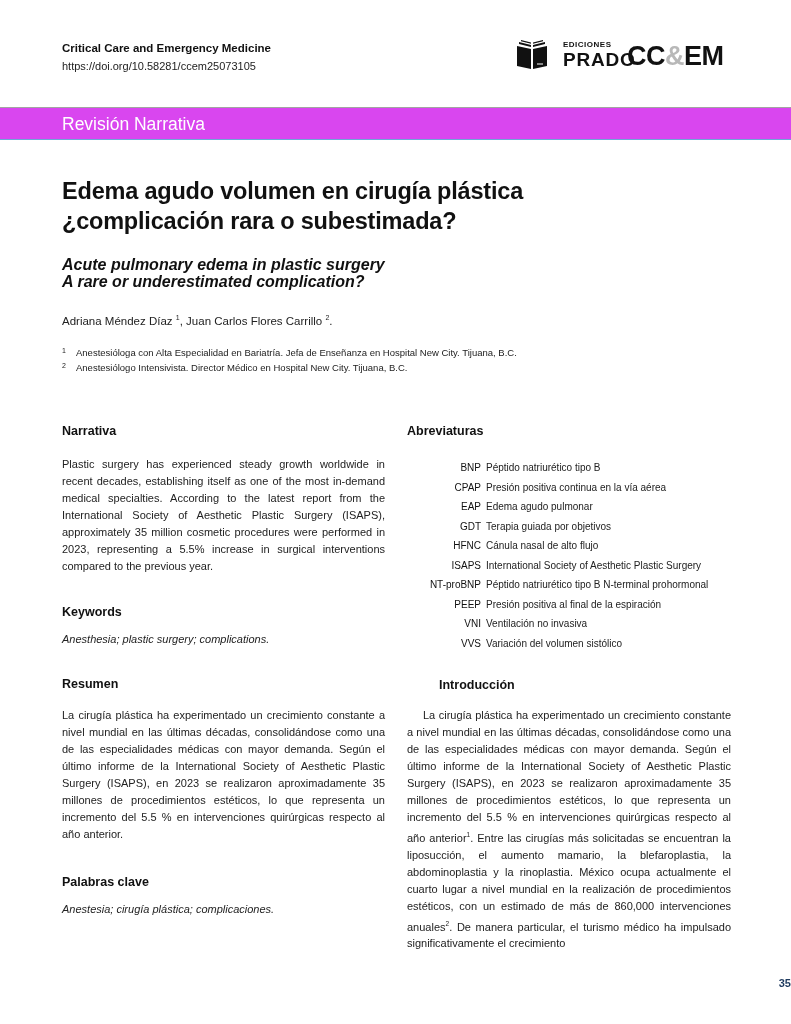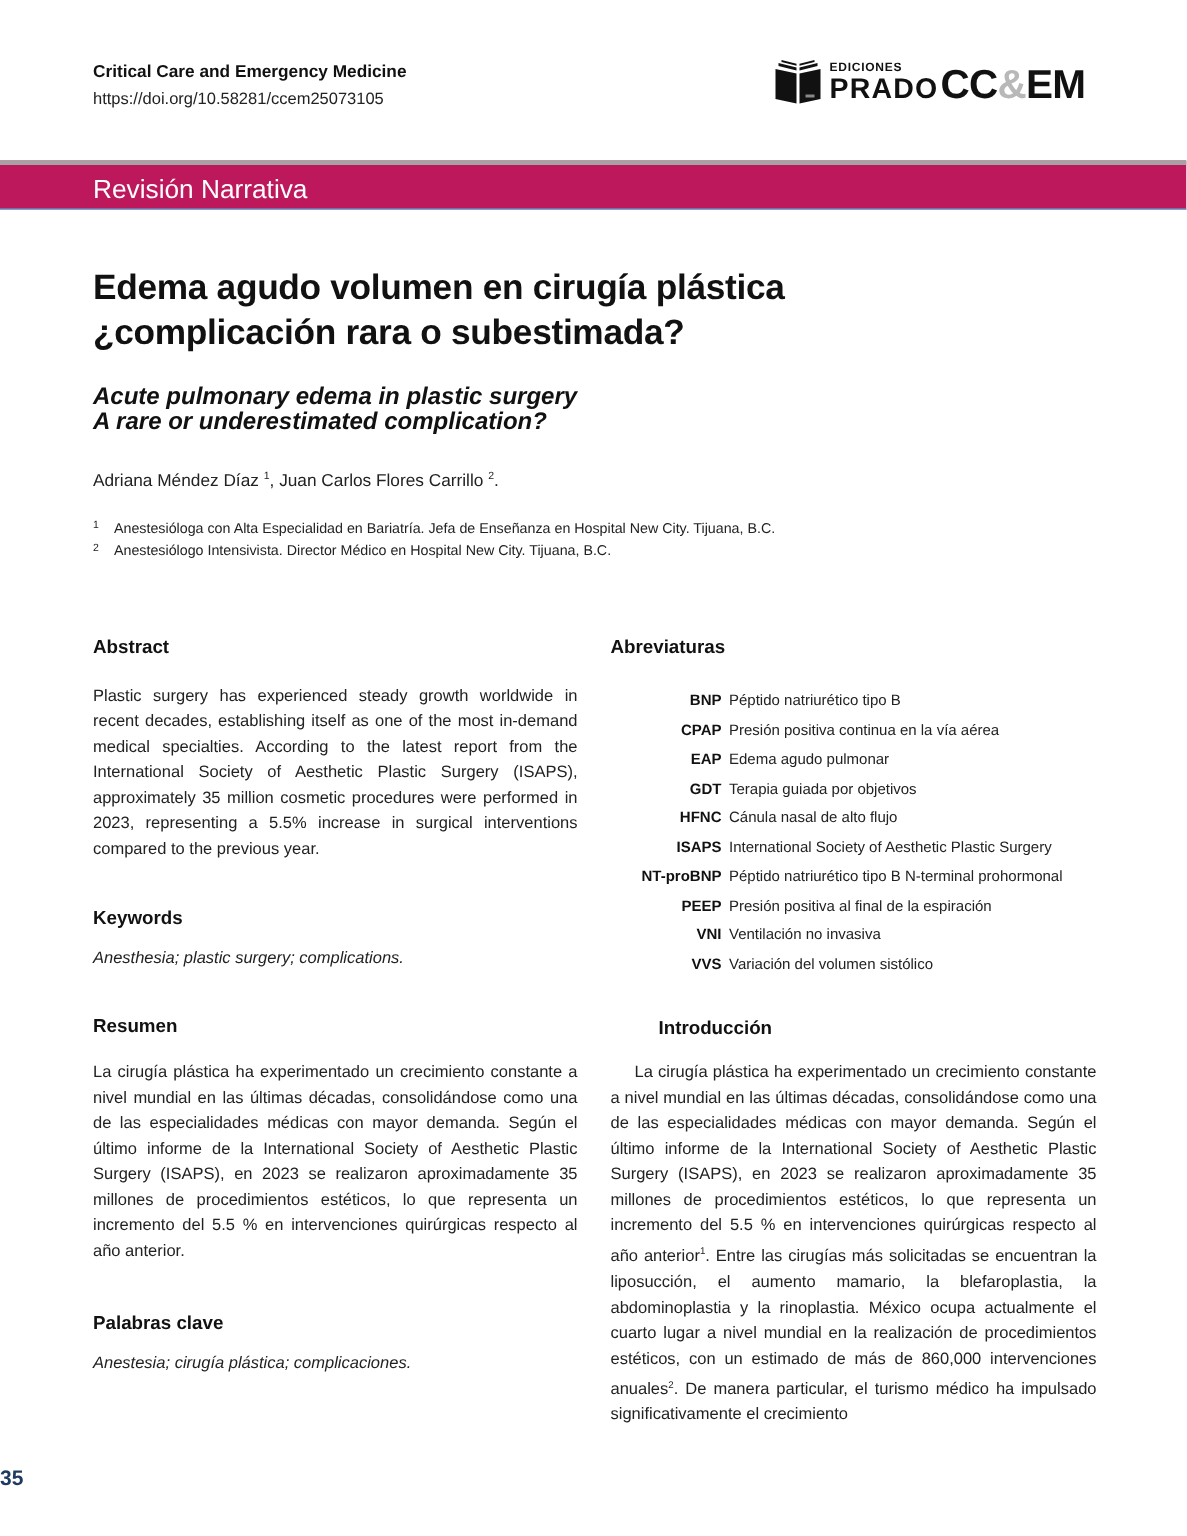--- a/index.html
+++ b/index.html
@@ -2,30 +2,30 @@
 <html><head>
 <meta charset="utf-8">
 <style>
   * { box-sizing: border-box; margin: 0; padding: 0; }
   html, body { width: 791px; height: 1024px; background: #ffffff; overflow: hidden; }
   body { font-family: "Liberation Sans", "DejaVu Sans", sans-serif; color: #1a1a1a; position: relative; }
 
   .journal-name { position: absolute; left: 62px; top: 42px; font-size: 11.5px; font-weight: bold; color: #111; }
   .doi { position: absolute; left: 62px; top: 60px; font-size: 11px; color: #222; }
 
-  .logo-prado { position: absolute; left: 515px; top: 39px; height: 32px; display: flex; align-items: center; gap: 4px; }
+  .logo-prado { position: absolute; left: 515px; top: 39px; height: 32px; display: flex; align-items: center; gap: 14px; }
   .book-icon { width: 34px; height: 30px; }
   .prado-text { display: flex; flex-direction: column; line-height: 1; }
   .prado-text .t1 { font-size: 8px; font-weight: bold; letter-spacing: 0.5px; color: #111; }
   .prado-text .t2 { font-size: 19px; font-weight: bold; letter-spacing: 0.8px; color: #111; margin-top: 1px; }
 
   .logo-ccem { position: absolute; left: 627px; top: 40px; font-size: 27px; font-weight: bold; color: #111; letter-spacing: -0.5px; line-height: 32px; }
   .logo-ccem .amp { color: #b8b8b8; }
 
-  .section-bar { position: absolute; left: 0; top: 107px; width: 791px; height: 33px; background: #be185d; border-top: 3px solid #a3a3a3; border-bottom: 1px solid #6ea8d6; }
+  .section-bar { position: absolute; left: 0; top: 107px; width: 791px; height: 33px; background: #d946ef; border-top: 1px solid #a3a3a3; border-bottom: 1px solid #6ea8d6; }
   .section-bar span { position: absolute; left: 62px; top: 6px; font-size: 17.5px; color: #ffffff; }
 
   .title { position: absolute; left: 62px; top: 176px; font-size: 23.5px; font-weight: bold; line-height: 30px; color: #111; width: 560px; letter-spacing: -0.2px; }
 
   .subtitle { position: absolute; left: 62px; top: 256px; font-size: 16px; font-weight: bold; font-style: italic; line-height: 17px; color: #111; }
 
   .authors { position: absolute; left: 62px; top: 314px; font-size: 11.5px; color: #222; }
   .authors sup { font-size: 7px; }
 
   .affils { position: absolute; left: 62px; top: 345px; font-size: 9.5px; color: #222; line-height: 15px; }
@@ -36,24 +36,24 @@
   .col-right { position: absolute; left: 407px; top: 424px; width: 324px; }
 
   .h2 { font-size: 12.5px; font-weight: bold; color: #111; }
   .para { font-size: 11px; line-height: 17px; color: #222; text-align: justify; }
   .para.indent { text-indent: 16px; }
   .para sup { font-size: 6.5px; }
   .kw { font-size: 11px; font-style: italic; color: #222; }
 
   .abbr-list { margin-top: 20px; }
   .abbr-row { display: flex; font-size: 10px; line-height: 19.5px; }
-  .abbr-row .k { width: 79px; text-align: right; font-weight: bold; color: #111; padding-right: 5px; }
+  .abbr-row .k { width: 79px; text-align: right; font-weight: normal; color: #111; padding-right: 5px; }
   .abbr-row .v { color: #222; }
 
-  .page-num { position: absolute; left: 0; width: 791px; top: 977px; text-align: left; font-size: 14px; font-weight: bold; color: #1e3a5f; }
+  .page-num { position: absolute; left: 0; width: 791px; top: 977px; text-align: right; font-size: 11px; font-weight: bold; color: #1e3a5f; }
 </style>
 </head>
 <body>
 
 <div class="journal-name">Critical Care and Emergency Medicine</div>
 <div class="doi">https://doi.org/10.58281/ccem25073105</div>
 
 <div class="logo-prado">
   <svg class="book-icon" viewBox="0 0 34 30">
     <path d="M2 6 L16 9 L16 29 L2 26 Z" fill="#111"></path>
@@ -97,21 +97,21 @@
     <span class="num">1</span>
     <span>Anestesióloga con Alta Especialidad en Bariatría. Jefa de Enseñanza en Hospital New City. Tijuana, B.C.</span>
   </div>
   <div class="aff">
     <span class="num">2</span>
     <span>Anestesiólogo Intensivista. Director Médico en Hospital New City. Tijuana, B.C.</span>
   </div>
 </div>
 
 <div class="col-left">
-  <div class="h2">Abstract</div>
+  <div class="h2">Narrativa</div>
   <p class="para" style="margin-top:18px;">Plastic surgery has experienced steady growth worldwide in recent decades, establishing itself as one of the most in-demand medical specialties. According to the latest report from the International Society of Aesthetic Plastic Surgery (ISAPS), approximately 35 million cosmetic procedures were performed in 2023, representing a 5.5% increase in surgical interventions compared to the previous year.</p>
 
   <div class="h2" style="margin-top:30px;">Keywords</div>
   <p class="kw" style="margin-top:14px;">Anesthesia; plastic surgery; complications.</p>
 
   <div class="h2" style="margin-top:32px;">Resumen</div>
   <p class="para" style="margin-top:16px;">La cirugía plástica ha experimentado un crecimiento constante a nivel mundial en las últimas décadas, consolidándose como una de las especialidades médicas con mayor demanda. Según el último informe de la International Society of Aesthetic Plastic Surgery (ISAPS), en 2023 se realizaron aproximadamente 35 millones de procedimientos estéticos, lo que representa un incremento del 5.5 % en intervenciones quirúrgicas respecto al año anterior.</p>
 
   <div class="h2" style="margin-top:32px;">Palabras clave</div>
   <p class="kw" style="margin-top:14px;">Anestesia; cirugía plástica; complicaciones.</p>

